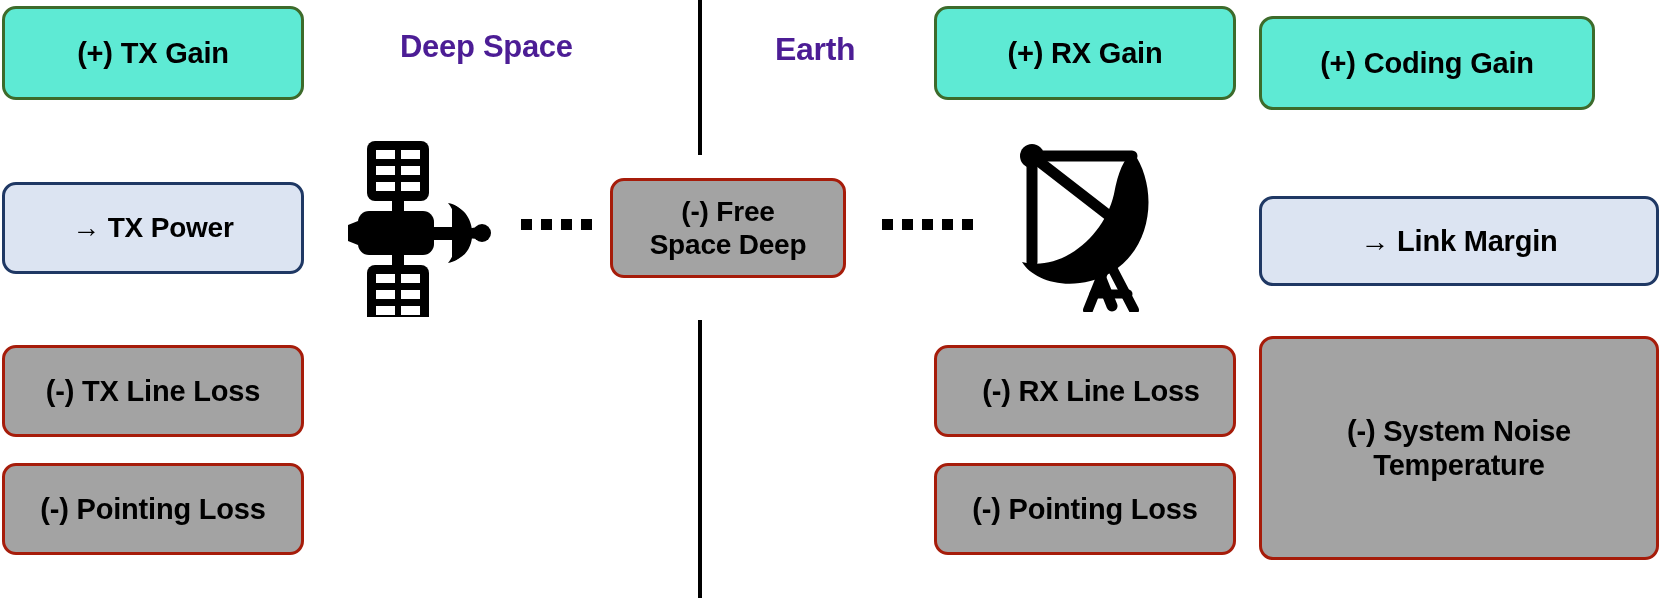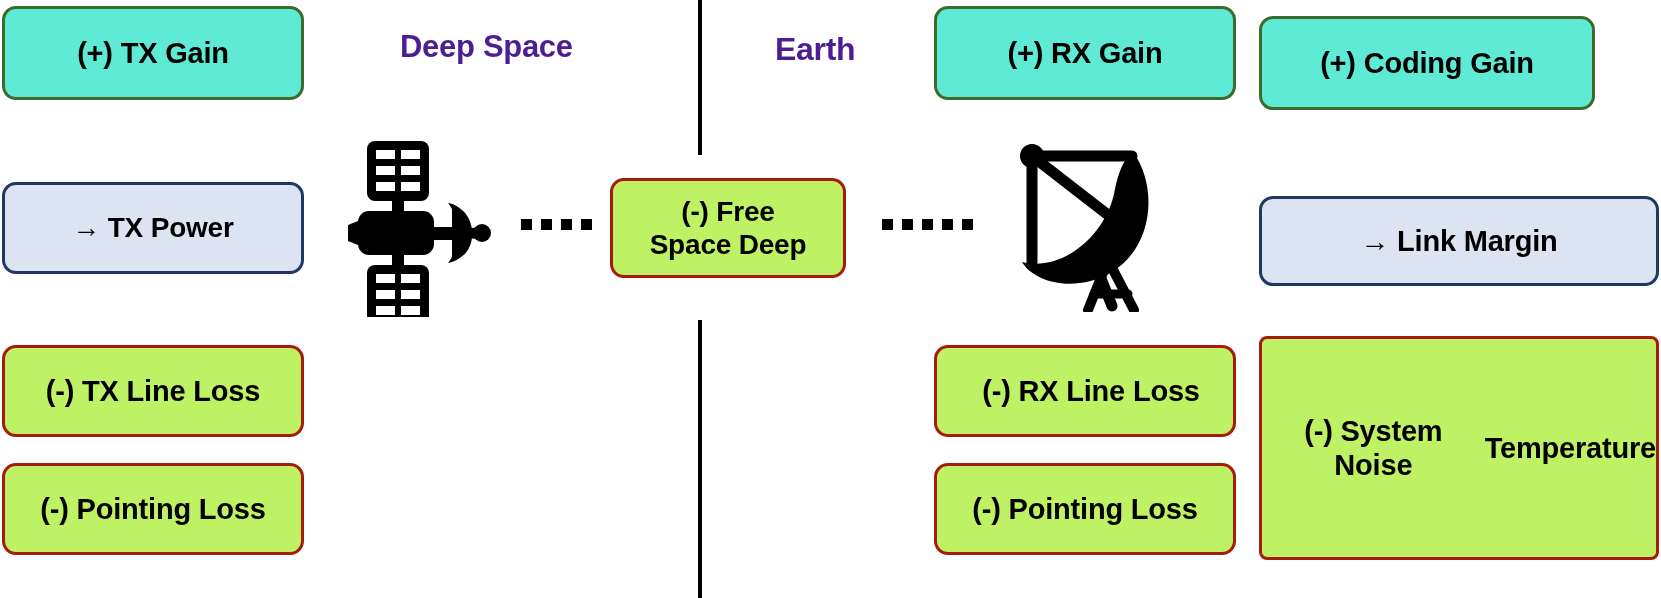--- a/index.html
+++ b/index.html
@@ -36,21 +36,21 @@
 
   .box.green {
     background: #5eead4;
     border-color: #3d6b2b;
   }
   .box.blue {
     background: #dce4f2;
     border-color: #1f3864;
   }
   .box.red {
-    background: #bef264;
+    background: #a3a3a3;
     border-color: #a61c0a;
   }
 
   .section-label {
     position: absolute;
     font-weight: bold;
     color: #4c1d95;
     white-space: nowrap;
     letter-spacing: -0.3px;
   }
@@ -197,18 +197,18 @@
   </div>
 
   <div class="box green" style="left:1259px; top:6px; width:336px; height:94px; font-size:29px;margin-top:10px;">
     <span>(+) Coding Gain</span>
   </div>
 
   <div class="box blue" style="left:1259px; top:180px; width:400px; height:90px; font-size:29px;margin-top:16px;">
     <span>→ Link Margin</span>
   </div>
 
-  <div class="box red" style="left:1259px; top:336px; width:400px; height:224px; font-size:29px; flex-direction:row;border-radius:8px;">
+  <div class="box red" style="left:1259px; top:336px; width:400px; height:224px; font-size:29px; flex-direction:column;">
     <span>(-) System Noise</span>
     <span>Temperature</span>
   </div>
 
 </div>
 
 </body></html>

